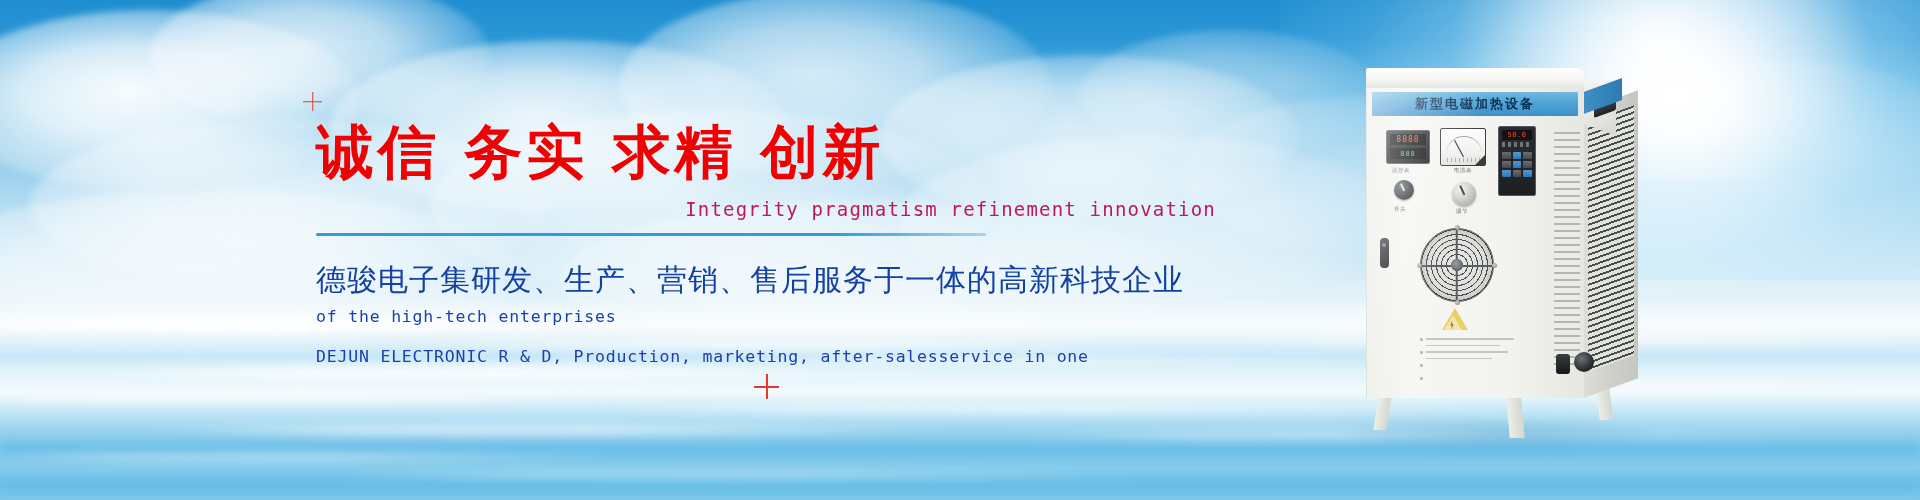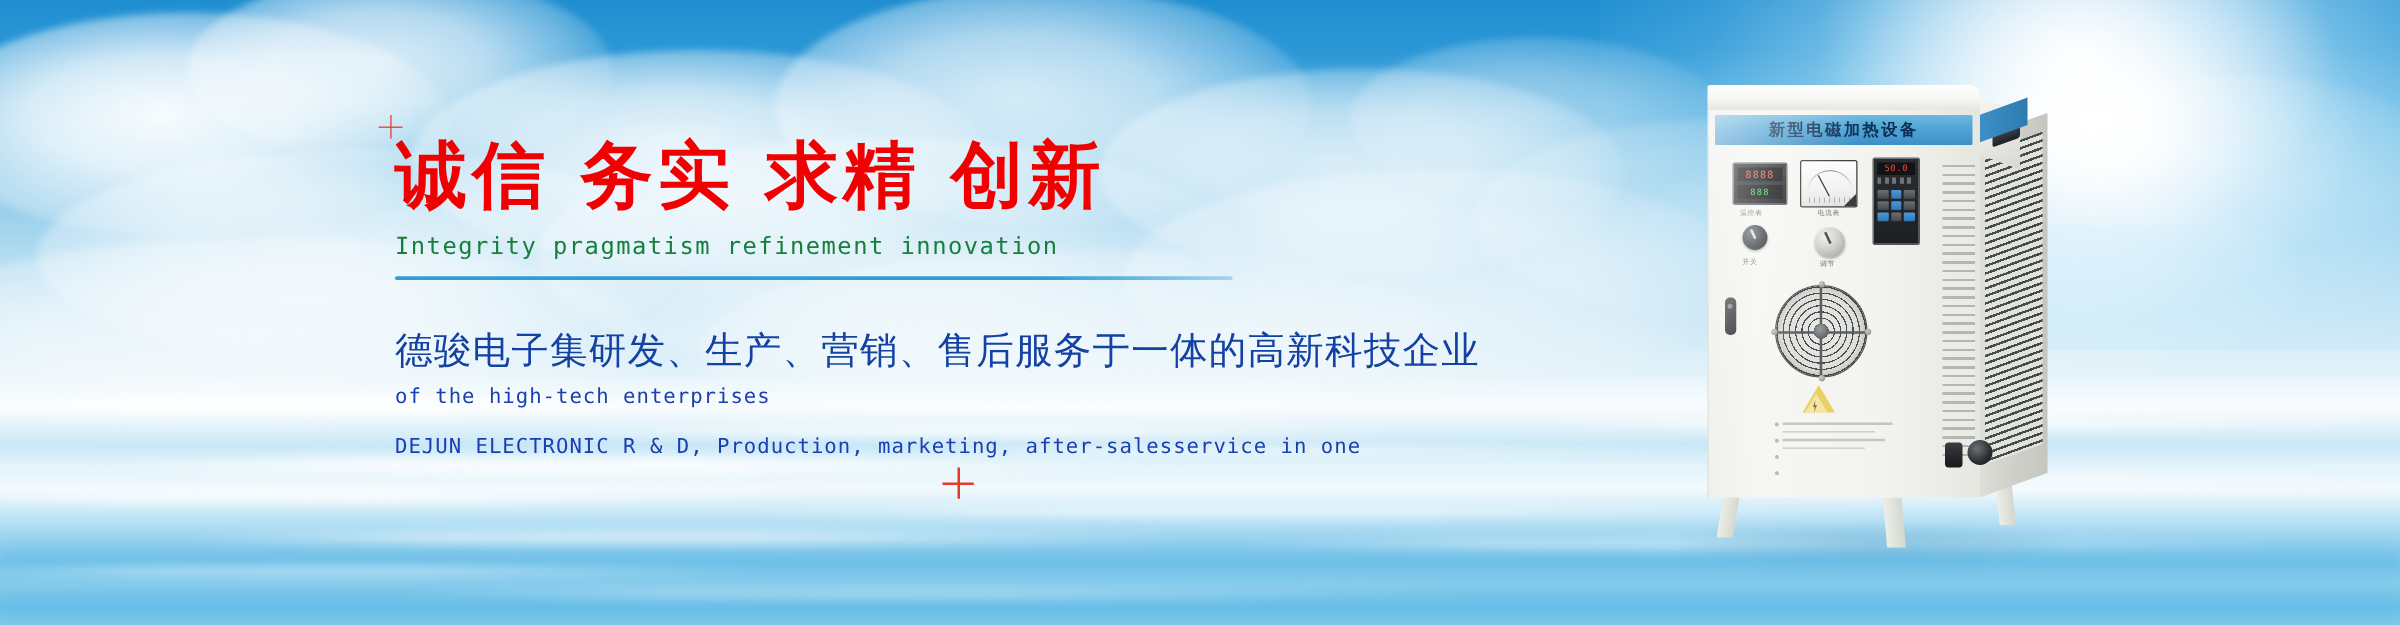--- a/index.html
+++ b/index.html
@@ -136,58 +136,59 @@
     height:26px;
     background:linear-gradient(to bottom, rgba(96,184,226,0) 0%, rgba(90,181,226,0.55) 50%, rgba(96,184,226,0) 100%);
     filter:blur(6px);
   }
   .db1 { top:436px; }
   .db2 { top:470px; opacity:.8; }
 
   
   .copy {
     position:absolute;
-    left:316px; top:88px;
+    left:316px; top:100px;
     width:900px;
   }
 
   .headline-cn {
     font-family:"DejaVu Sans", sans-serif;
     font-size:58px;
     font-weight:700;
     color:#f00000;
     letter-spacing:4px;
     line-height:1.12;
     white-space:nowrap;
     margin-top:20px;
   }
 
   .headline-en {
     font-family:"DejaVu Sans Mono", monospace;
     font-size:19px;
-    color:#15803d;
+    color:#be185d;
     letter-spacing:1.2px;
     white-space:nowrap;
     margin-top:13px;
+    text-align:right;
   }
 
   .divider {
     width:670px; height:3px;
     margin-top:13px;
     background:linear-gradient(to right, #2f9ed8 0%, #2f9ed8 78%, rgba(47,158,216,0.35) 100%);
     border-radius:2px;
   }
 
   .tagline-cn {
     font-family:"DejaVu Sans", sans-serif;
     font-size:30px;
     color:#1342a3;
     letter-spacing:1px;
     white-space:nowrap;
-    margin-top:36px;
+    margin-top:24px;
   }
 
   .tagline-en {
     font-family:"DejaVu Sans Mono", monospace;
     font-size:16.5px;
     color:#1a3fb0;
     letter-spacing:0.8px;
     line-height:1.95;
     margin-top:8px;
     white-space:nowrap;

